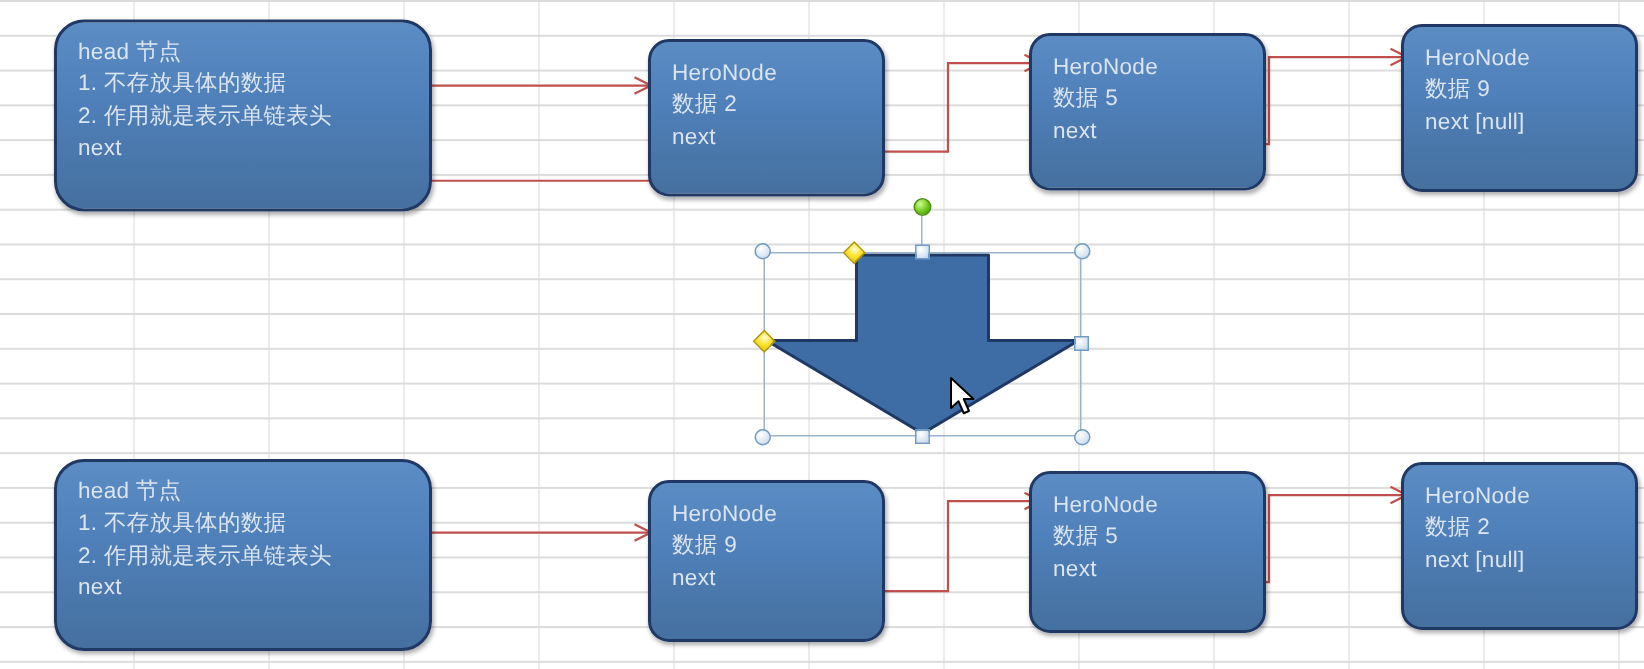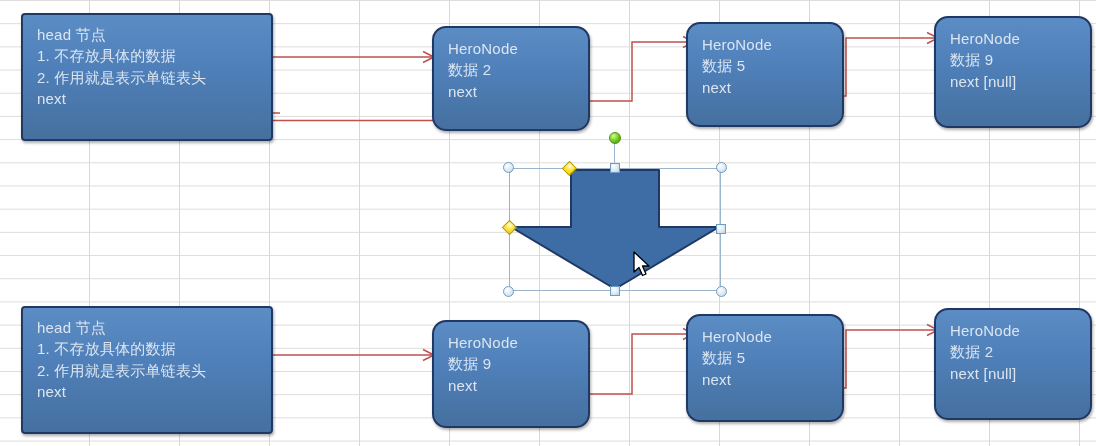--- a/index.html
+++ b/index.html
@@ -32,22 +32,23 @@
     border: 2px solid #1f3864;
     background: linear-gradient(to bottom, #5b8cc4 0%, #4f7fb8 45%, #45709f 100%);
     box-shadow: 1px 2px 3px rgba(0,0,0,0.32);
     color: #dbe5f1;
     padding: 10px 14px 0 14px;
     line-height: 1.42;
     font-size: 15px;
     white-space: nowrap;
   }
   .node.head {
-    border-radius: 4px;
+    border-radius: 20px;
     padding: 9px 14px 0 14px;
+    margin-left: 15px;
   }
   .node .line {
     display: block;
     letter-spacing: 0.2px;
   }
   .node .line.cn {
     font-size: 15px;
   }
 
   

